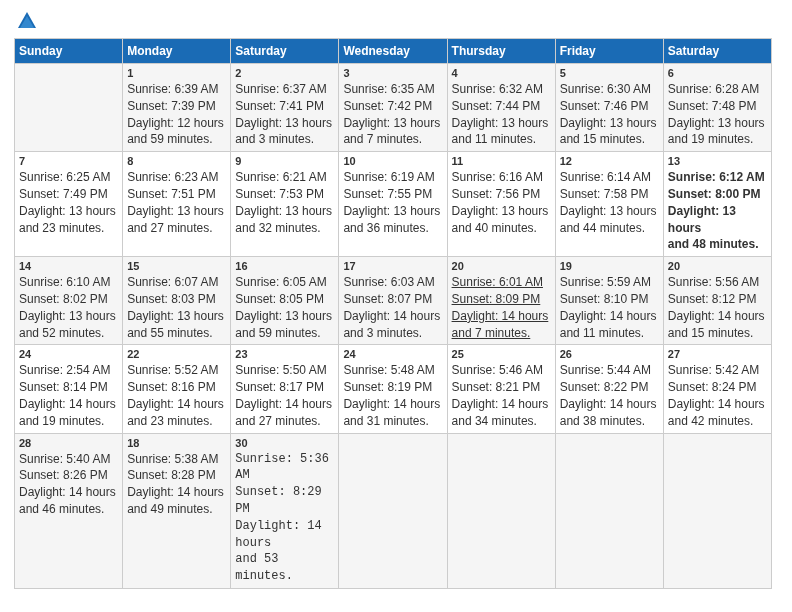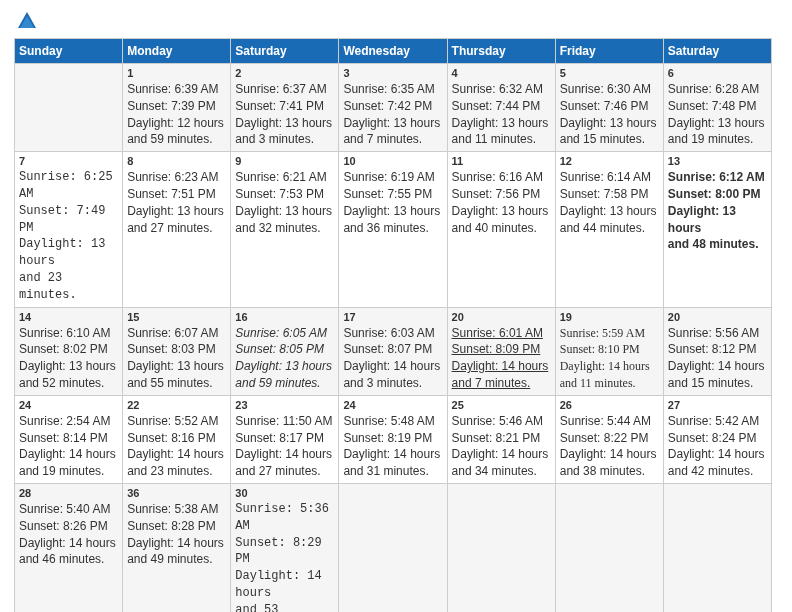--- a/index.html
+++ b/index.html
@@ -172,21 +172,21 @@
             <span class="day-num">6</span>
             <div class="day-info" style="white-space: pre-line;">Sunrise: 6:28 AM
 Sunset: 7:48 PM
 Daylight: 13 hours
 and 19 minutes.</div>
           </td>
         </tr>
         <tr>
           <td>
             <span class="day-num">7</span>
-            <div class="day-info" style="white-space: pre-line; font-family: Liberation Mono, monospace;">Sunrise: 6:25 AM
+            <div class="day-info" style="white-space: pre-line;">Sunrise: 6:25 AM
 Sunset: 7:49 PM
 Daylight: 13 hours
 and 23 minutes.</div>
           </td>
           <td>
             <span class="day-num">8</span>
             <div class="day-info" style="white-space: pre-line;">Sunrise: 6:23 AM
 Sunset: 7:51 PM
 Daylight: 13 hours
 and 27 minutes.</div>
@@ -237,42 +237,42 @@
           </td>
           <td>
             <span class="day-num">15</span>
             <div class="day-info" style="white-space: pre-line;">Sunrise: 6:07 AM
 Sunset: 8:03 PM
 Daylight: 13 hours
 and 55 minutes.</div>
           </td>
           <td>
             <span class="day-num">16</span>
-            <div class="day-info" style="white-space: pre-line; font-style: italic;">Sunrise: 6:05 AM
+            <div class="day-info" style="white-space: pre-line;">Sunrise: 6:05 AM
 Sunset: 8:05 PM
 Daylight: 13 hours
 and 59 minutes.</div>
           </td>
           <td>
             <span class="day-num">17</span>
             <div class="day-info" style="white-space: pre-line;">Sunrise: 6:03 AM
 Sunset: 8:07 PM
 Daylight: 14 hours
 and 3 minutes.</div>
           </td>
           <td>
             <span class="day-num">20</span>
             <div class="day-info" style="white-space: pre-line; text-decoration: underline;">Sunrise: 6:01 AM
 Sunset: 8:09 PM
 Daylight: 14 hours
 and 7 minutes.</div>
           </td>
           <td>
             <span class="day-num">19</span>
-            <div class="day-info" style="white-space: pre-line; font-family: Liberation Serif, serif;">Sunrise: 5:59 AM
+            <div class="day-info" style="white-space: pre-line;">Sunrise: 5:59 AM
 Sunset: 8:10 PM
 Daylight: 14 hours
 and 11 minutes.</div>
           </td>
           <td>
             <span class="day-num">20</span>
             <div class="day-info" style="white-space: pre-line;">Sunrise: 5:56 AM
 Sunset: 8:12 PM
 Daylight: 14 hours
 and 15 minutes.</div>
@@ -288,21 +288,21 @@
           </td>
           <td>
             <span class="day-num">22</span>
             <div class="day-info" style="white-space: pre-line;">Sunrise: 5:52 AM
 Sunset: 8:16 PM
 Daylight: 14 hours
 and 23 minutes.</div>
           </td>
           <td>
             <span class="day-num">23</span>
-            <div class="day-info" style="white-space: pre-line;">Sunrise: 11:50 AM
+            <div class="day-info" style="white-space: pre-line;">Sunrise: 5:50 AM
 Sunset: 8:17 PM
 Daylight: 14 hours
 and 27 minutes.</div>
           </td>
           <td>
             <span class="day-num">24</span>
             <div class="day-info" style="white-space: pre-line;">Sunrise: 5:48 AM
 Sunset: 8:19 PM
 Daylight: 14 hours
 and 31 minutes.</div>
@@ -331,21 +331,21 @@
         </tr>
         <tr>
           <td>
             <span class="day-num">28</span>
             <div class="day-info" style="white-space: pre-line;">Sunrise: 5:40 AM
 Sunset: 8:26 PM
 Daylight: 14 hours
 and 46 minutes.</div>
           </td>
           <td>
-            <span class="day-num">36</span>
+            <span class="day-num">18</span>
             <div class="day-info" style="white-space: pre-line;">Sunrise: 5:38 AM
 Sunset: 8:28 PM
 Daylight: 14 hours
 and 49 minutes.</div>
           </td>
           <td>
             <span class="day-num">30</span>
             <div class="day-info" style="white-space: pre-line; font-family: Liberation Mono, monospace;">Sunrise: 5:36 AM
 Sunset: 8:29 PM
 Daylight: 14 hours

